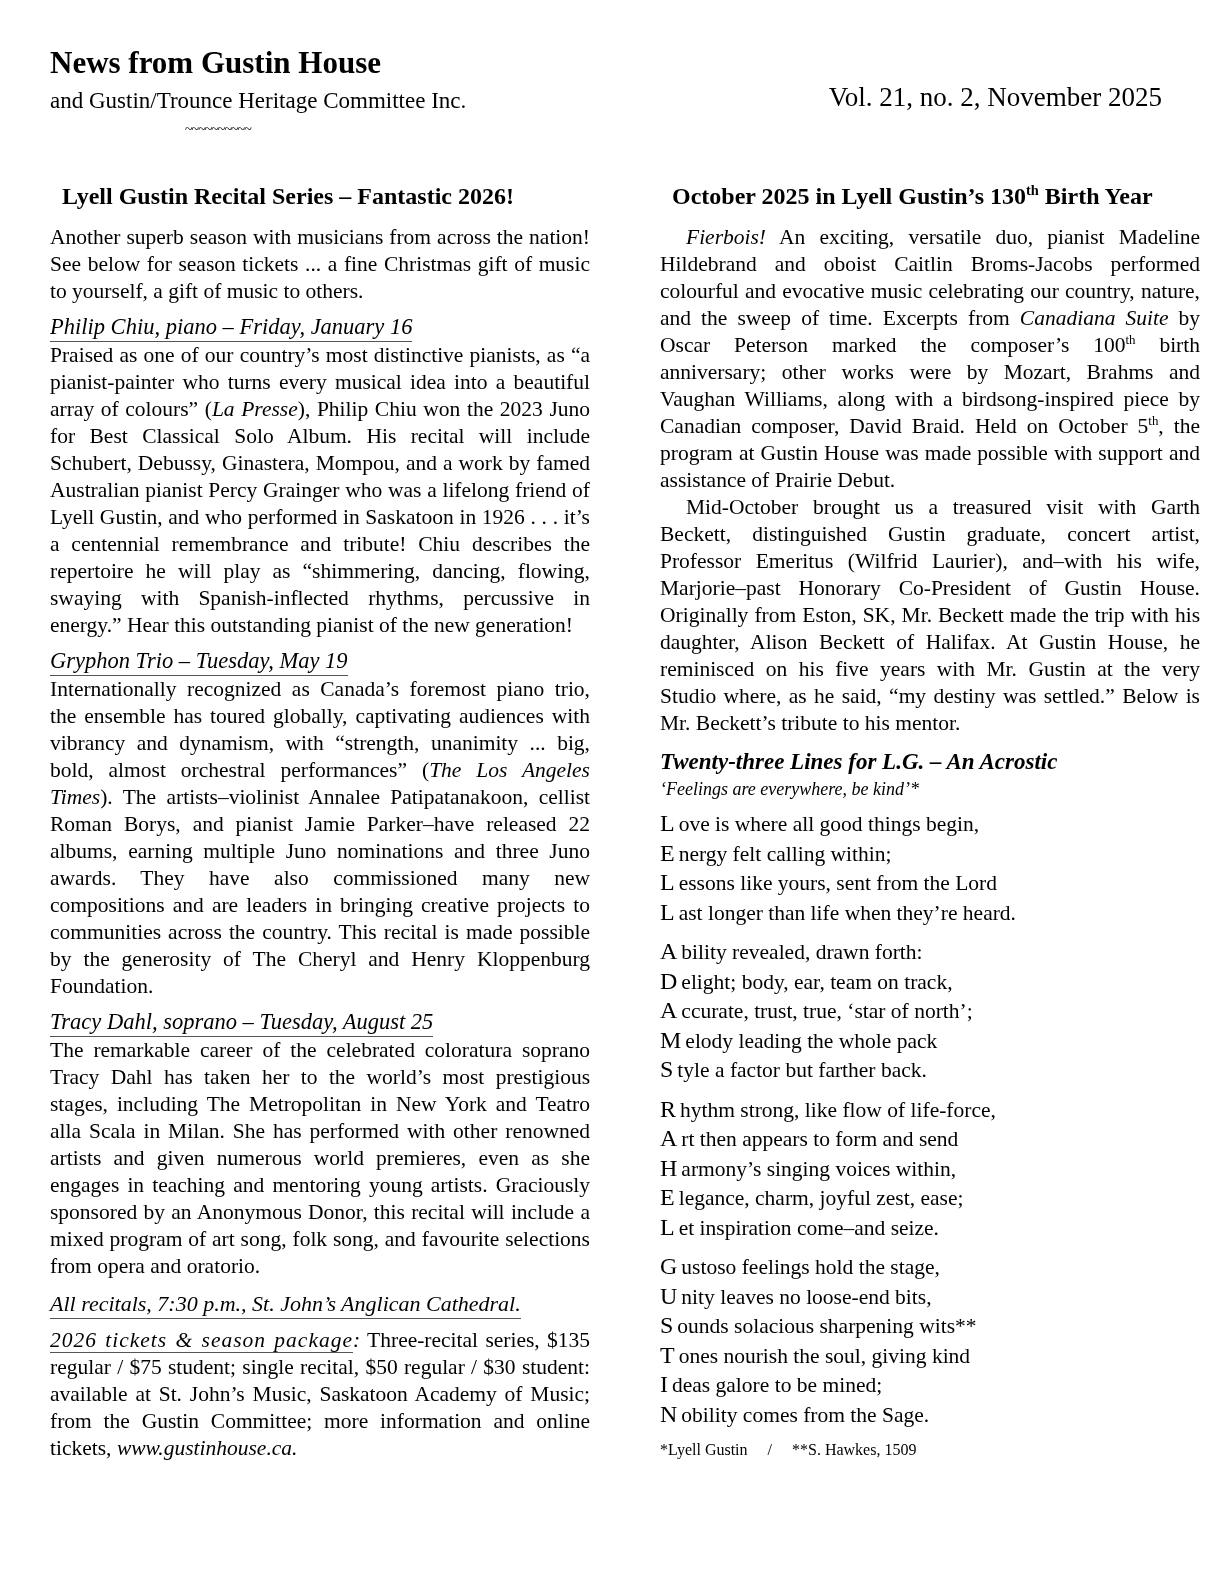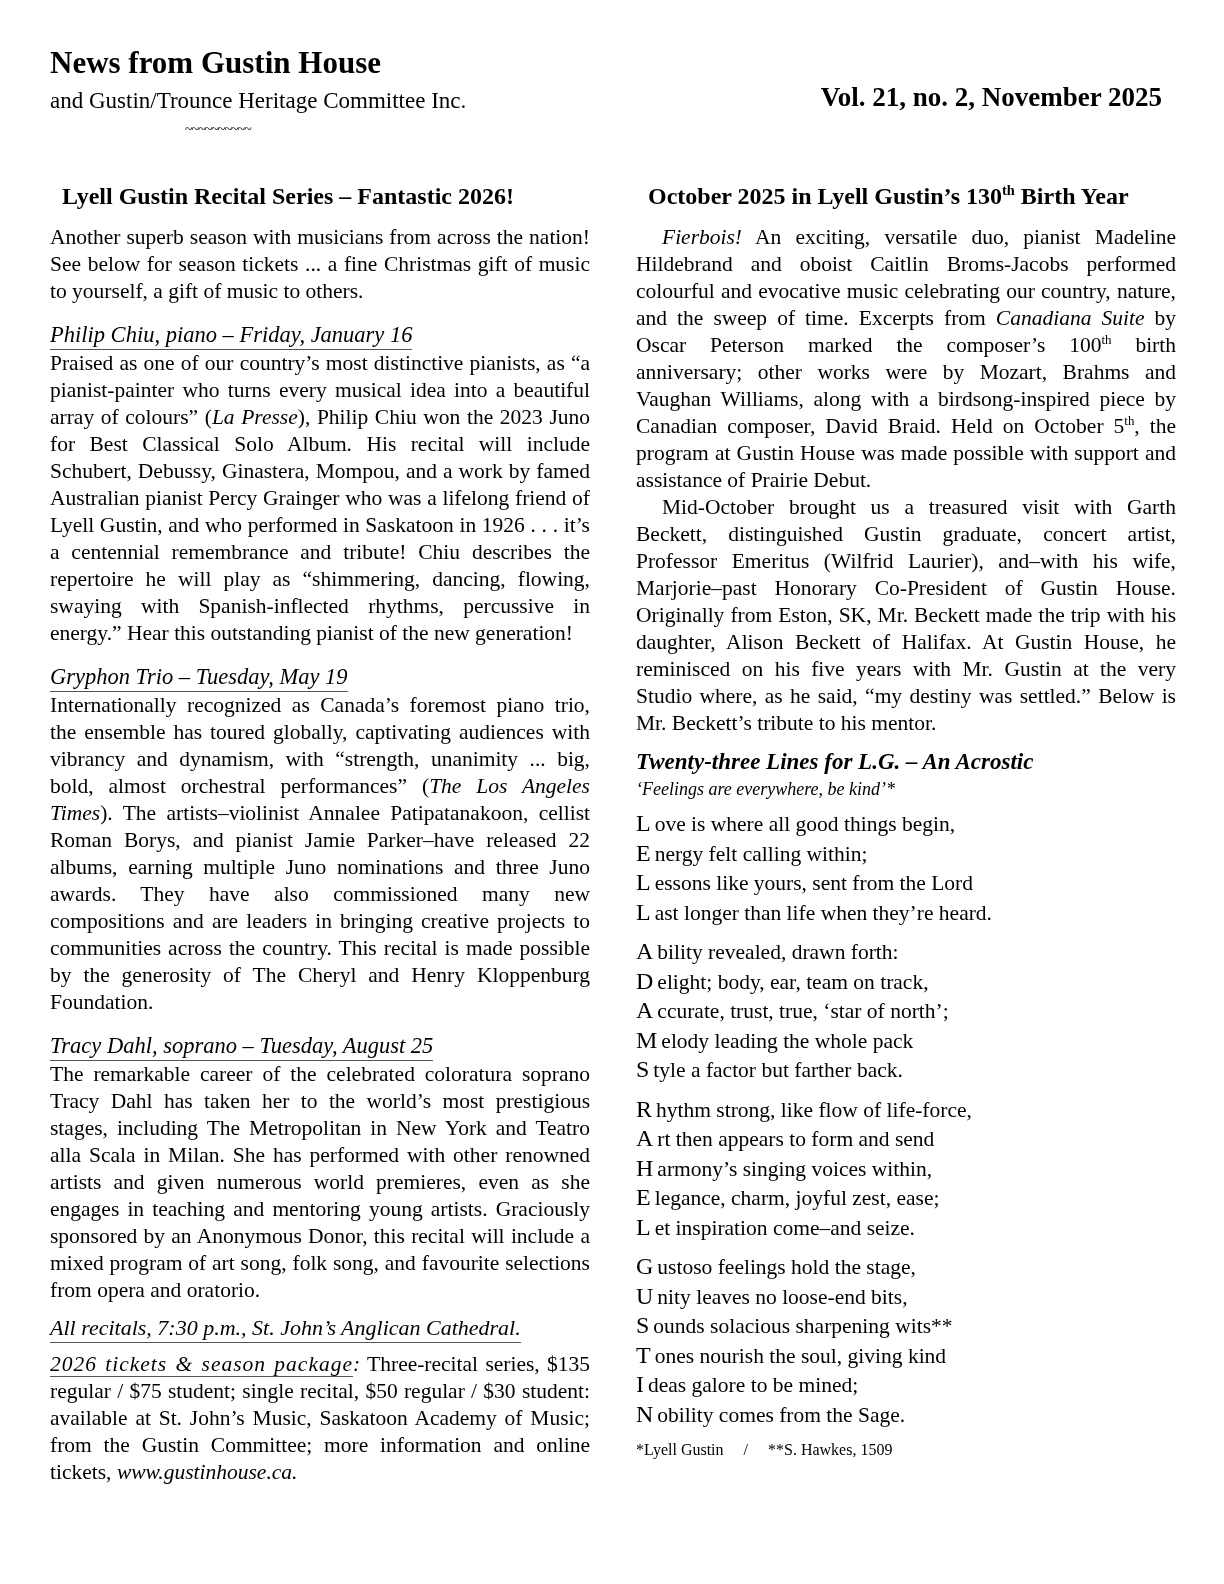--- a/index.html
+++ b/index.html
@@ -1,30 +1,30 @@
 <!DOCTYPE html>
 <html><head>
 <meta charset="utf-8">
 <style>
   html, body { margin: 0; padding: 0; background: #ffffff; }
   body { width: 1224px; height: 1584px; position: relative; overflow: hidden;
          font-family: "Liberation Serif", "DejaVu Serif", serif; color: #000; }
   .masthead-title { position: absolute; left: 50px; top: 44px; font-size: 31px; font-weight: bold; line-height: 38px; }
   .masthead-sub { position: absolute; left: 50px; top: 86px; font-size: 23px; line-height: 30px; }
-  .masthead-vol { position: absolute; right: 62px; top: 80px; font-size: 27px; font-weight: bold; line-height: 34px; }
+  .masthead-vol { position: absolute; right: 62px; top: 80px; font-size: 27px; font-weight: normal; line-height: 34px; }
   .masthead-tilde { position: absolute; left: 185px; top: 122px; font-size: 14px; line-height: 16px; letter-spacing: -1px; }
 
   .col { position: absolute; top: 168px; width: 540px; }
   .col-left { left: 50px; }
-  .col-right { left: 636px; width: 540px; }
+  .col-right { left: 660px; width: 540px; }
 
   .h-bold { font-size: 24px; font-weight: bold; line-height: 32px; margin: 12px; }
   .para { font-size: 21.5px; line-height: 27px; text-align: justify; margin: 0; }
   .para i { font-style: italic; }
-  .event-h { font-size: 22.5px; font-style: italic; line-height: 28px; margin: 16px 0 0 0; display: inline-block;
+  .event-h { font-size: 22.5px; font-style: italic; line-height: 28px; margin: 8px 0 0 0; display: inline-block;
              border-bottom: 1.5px solid #555; padding-bottom: 0; }
   .indent { text-indent: 26px; }
   .note-line { font-size: 22px; font-style: italic; line-height: 28px; margin: 10px 0 0 0; display: inline-block; border-bottom: 1.5px solid #555; }
   .tickets { font-size: 21.5px; line-height: 27px; text-align: justify; margin: 8px 0 0 0; }
   .tickets .tlabel { font-style: italic; border-bottom: 1.5px solid #555; letter-spacing: 1px; }
   .poem-title { font-size: 23px; font-weight: bold; font-style: italic; line-height: 30px; margin: 10px 0 0 0; }
   .poem-epi { font-size: 18px; font-style: italic; line-height: 24px; margin: 0 0 8px 0; }
   .stanza { margin: 0 0 10px 0; }
   .pline { font-size: 21.5px; line-height: 28.5px; white-space: nowrap; }
   .pline .initial { font-size: 24px; margin-right: 4px; }

